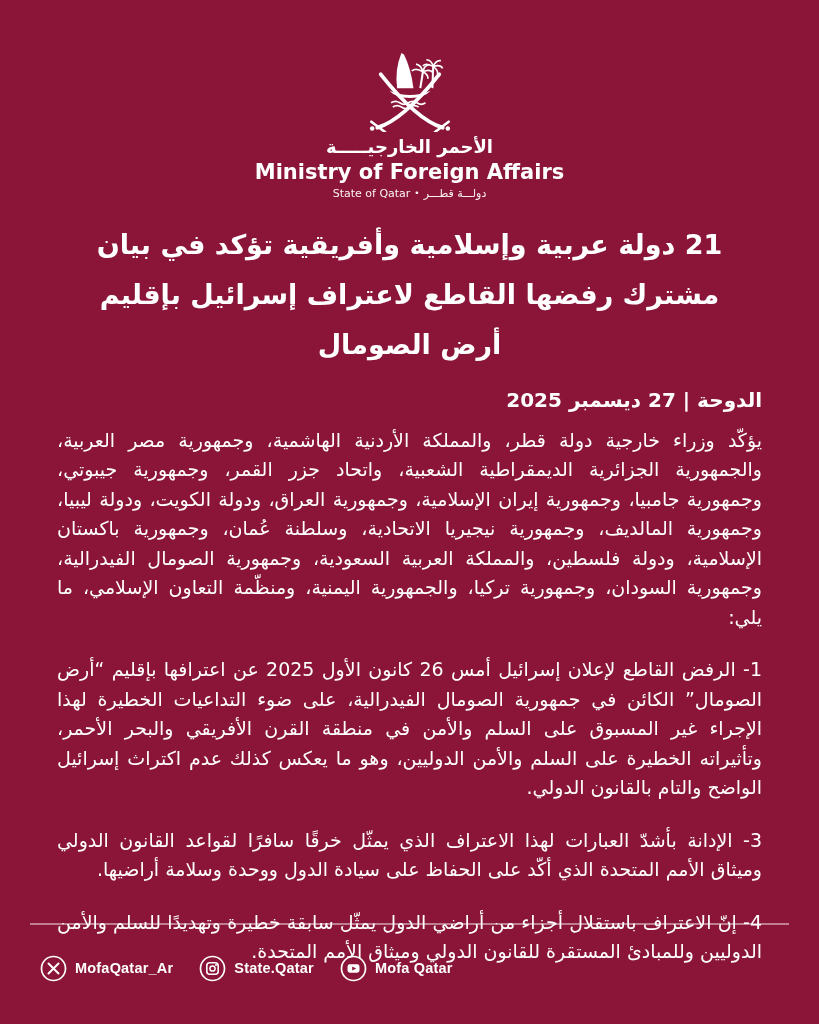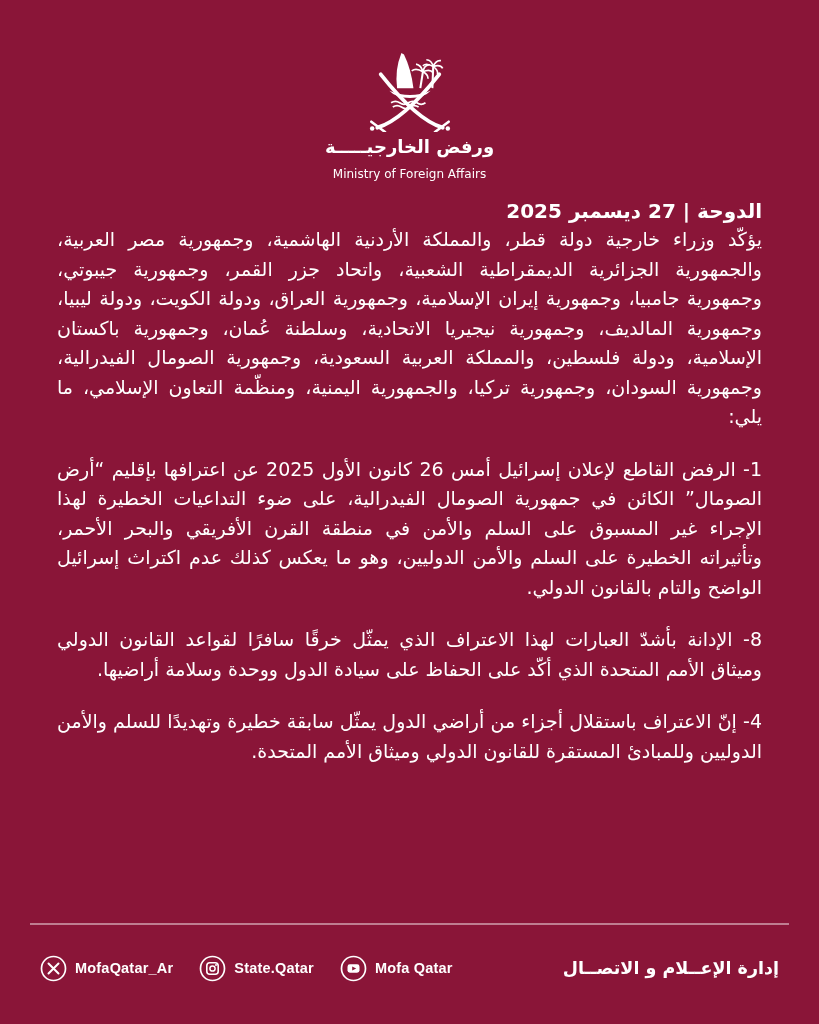--- a/index.html
+++ b/index.html
@@ -6,35 +6,35 @@
   body{
     width:819px;height:1024px;
     background:#8A1538;color:#FFFFFF;
     font-family:"DejaVu Sans",sans-serif;
     position:relative;overflow:hidden;
   }
   .page{padding:0 57px;box-sizing:border-box;}
   header{ text-align:center; padding-top:46px; }
   .emblem svg{width:126px;height:86px;display:block;margin:0 auto;}
   .logo-ar{font-size:18px;font-weight:bold;margin-top:4px;letter-spacing:0;}
-  .logo-en{font-size:12px;font-weight:normal;margin-top:10px;}
+  .logo-en{font-size:21px;font-weight:bold;margin-top:3px;}
   .logo-tag{font-size:11px;margin-top:3px;opacity:.95;}
   .logo-tag .sep{margin:0 4px;font-size:9px;vertical-align:1px;}
   h1.headline{
     direction:rtl;text-align:center;
     font-size:27px;font-weight:bold;line-height:1.85;
     margin:20px auto 0 auto;max-width:660px;
   }
   .dateline{
     direction:rtl;
     font-size:20px;font-weight:bold;
     margin-top:18px;
   }
   .body-text{direction:rtl;text-align:justify;font-size:19px;line-height:29.5px;margin:0;}
-  p.intro{margin-top:2px;}
+  p.intro{margin-top:14px;}
   p.item{margin-top:23px;}
   .divider{
     position:absolute;left:30px;right:30px;top:923px;height:2px;
     background:rgba(255,255,255,0.45);
   }
   footer{
     position:absolute;left:40px;right:40px;top:941px;height:54px;
     display:flex;align-items:center;justify-content:space-between;
   }
   .social{display:flex;align-items:center;gap:26px;justify-content:flex-end;}
@@ -65,31 +65,35 @@
 
         <path d="M48 66 q5 -3.5 10 0 t10 0 t10 0 t10 0" stroke-width="2"></path>
         <path d="M50 71 q5 -3.5 10 0 t10 0 t10 0" stroke-width="2"></path>
 
         <path d="M82 49 L85 30" stroke-width="2.4"></path>
         <path d="M85 30 q-8 -5 -13 -1 M85 30 q-2 -8 -8 -9 M85 30 q2 -9 8 -8 M85 30 q8 -4 12 1 M85 30 q6 3 6 8" stroke-width="2"></path>
         <path d="M96 49 L97 24" stroke-width="2.4"></path>
         <path d="M97 24 q-8 -5 -12 -1 M97 24 q-2 -8 -8 -8 M97 24 q3 -8 9 -7 M97 24 q8 -3 11 2 M97 24 q6 4 5 9" stroke-width="2"></path>
       </svg>
     </div>
-    <div class="logo-ar">ورفض الخارجيـــــة</div>
+    <div class="logo-ar">الأحمر الخارجيـــــة</div>
     <div class="logo-en">Ministry of Foreign Affairs</div>
+    <div class="logo-tag" dir="ltr">
+      <span>State of Qatar</span><span class="sep">•</span><span>دولـــة قطـــر</span>
+    </div>
   </header>
 
+  <h1 class="headline" dir="rtl">21 دولة عربية وإسلامية وأفريقية تؤكد في بيان مشترك رفضها القاطع لاعتراف إسرائيل بإقليم أرض الصومال</h1>
 
   <div class="dateline" dir="rtl">الدوحة | 27 ديسمبر 2025</div>
 
   <p class="body-text intro" dir="rtl">يؤكّد وزراء خارجية دولة قطر، والمملكة الأردنية الهاشمية، وجمهورية مصر العربية، والجمهورية الجزائرية الديمقراطية الشعبية، واتحاد جزر القمر، وجمهورية جيبوتي، وجمهورية جامبيا، وجمهورية إيران الإسلامية، وجمهورية العراق، ودولة الكويت، ودولة ليبيا، وجمهورية المالديف، وجمهورية نيجيريا الاتحادية، وسلطنة عُمان، وجمهورية باكستان الإسلامية، ودولة فلسطين، والمملكة العربية السعودية، وجمهورية الصومال الفيدرالية، وجمهورية السودان، وجمهورية تركيا، والجمهورية اليمنية، ومنظّمة التعاون الإسلامي، ما يلي:</p>
 
   <p class="body-text item" dir="rtl">1- الرفض القاطع لإعلان إسرائيل أمس 26 كانون الأول 2025 عن اعترافها بإقليم “أرض الصومال” الكائن في جمهورية الصومال الفيدرالية، على ضوء التداعيات الخطيرة لهذا الإجراء غير المسبوق على السلم والأمن في منطقة القرن الأفريقي والبحر الأحمر، وتأثيراته الخطيرة على السلم والأمن الدوليين، وهو ما يعكس كذلك عدم اكتراث إسرائيل الواضح والتام بالقانون الدولي.</p>
-  <p class="body-text item" dir="rtl">8- الإدانة بأشدّ العبارات لهذا الاعتراف الذي يمثّل خرقًا سافرًا لقواعد القانون الدولي وميثاق الأمم المتحدة الذي أكّد على الحفاظ على سيادة الدول ووحدة وسلامة أراضيها.</p>
+  <p class="body-text item" dir="rtl">3- الإدانة بأشدّ العبارات لهذا الاعتراف الذي يمثّل خرقًا سافرًا لقواعد القانون الدولي وميثاق الأمم المتحدة الذي أكّد على الحفاظ على سيادة الدول ووحدة وسلامة أراضيها.</p>
   <p class="body-text item" dir="rtl">4- إنّ الاعتراف باستقلال أجزاء من أراضي الدول يمثّل سابقة خطيرة وتهديدًا للسلم والأمن الدوليين وللمبادئ المستقرة للقانون الدولي وميثاق الأمم المتحدة.</p>
 
 </div>
 
 <div class="divider"></div>
 
 <footer>
   <div class="social">
 
     <div class="social-item">
@@ -121,14 +125,13 @@
           <rect x="7.5" y="9.3" width="12" height="8.4" rx="2.4" fill="#FFFFFF" stroke="none"></rect>
           <path d="M12.2 11.5 L16.2 13.5 L12.2 15.5 Z" fill="#8A1538" stroke="none"></path>
         </svg>
       </span>
       <span class="slabel">Mofa Qatar</span>
     </div>
 
 
   </div>
 
-  <div class="dept" dir="rtl">إدارة الإعــلام و الاتصــال</div>
 </footer>
 
 </body></html>

